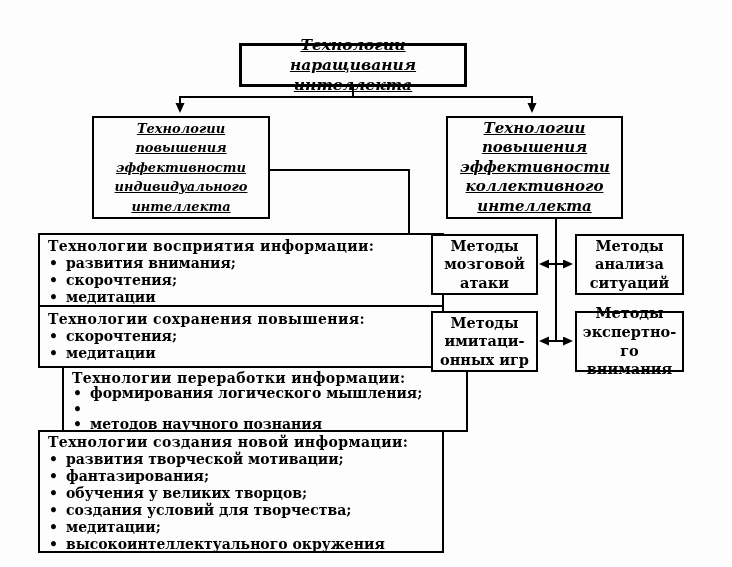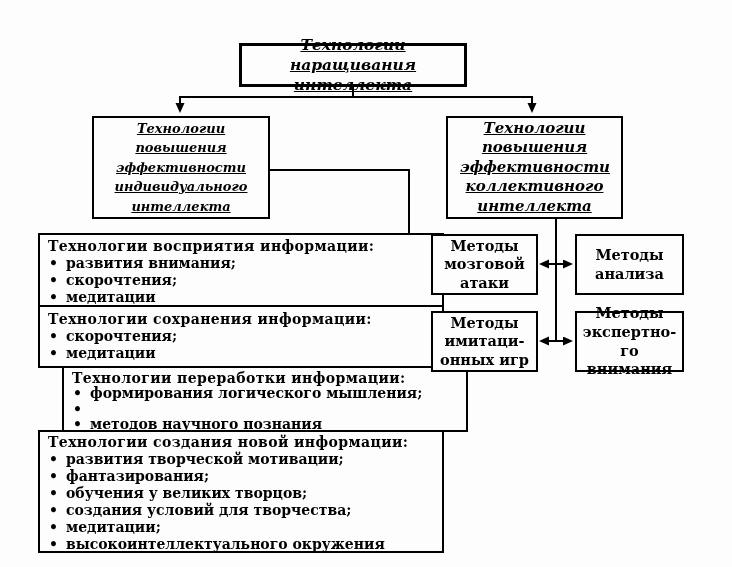--- a/index.html
+++ b/index.html
@@ -105,21 +105,21 @@
         <span class="blt">•</span>
         <span>скорочтения;</span>
       </div>
     <div class="g-line">
         <span class="blt">•</span>
         <span>медитации</span>
       </div>
   </div>
 
   <div class="box group g2">
-    <div class="g-title">Технологии сохранения информации:</div>
+    <div class="g-title">Технологии сохранения повышения:</div>
     <div class="g-line">
         <span class="blt">•</span>
         <span>скорочтения;</span>
       </div>
     <div class="g-line">
         <span class="blt">•</span>
         <span>медитации</span>
       </div>
   </div>
 
@@ -167,20 +167,21 @@
   </div>
 
   <div class="box mbox m1">
     <div>Методы</div>
     <div>мозговой</div>
     <div>атаки</div>
   </div>
   <div class="box mbox m2">
     <div>Методы</div>
     <div>анализа</div>
+    <div>ситуаций</div>
   </div>
   <div class="box mbox m3">
     <div>Методы</div>
     <div>имитаци-</div>
     <div>онных игр</div>
   </div>
   <div class="box mbox m4">
     <div>Методы</div>
     <div>экспертно-</div>
     <div>го внимания</div>

